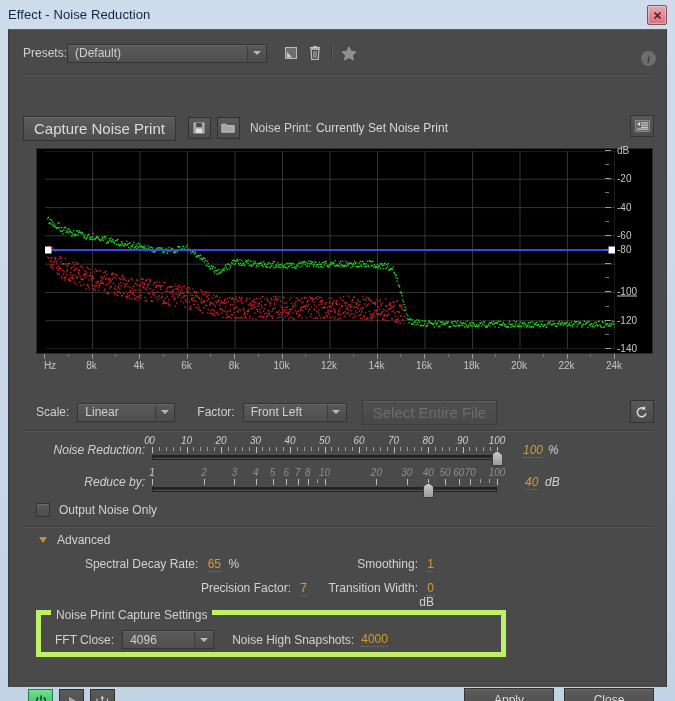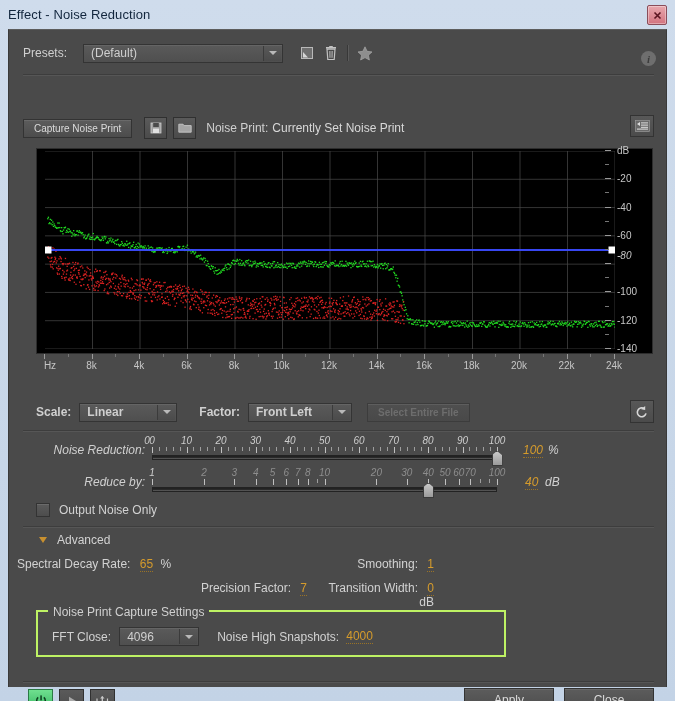--- a/index.html
+++ b/index.html
@@ -142,21 +142,21 @@
     position: absolute;
     left: 14px; top: 87px;
     width: 631px; height: 22px;
     display: flex; align-items: center;
   }
   .btn {
     background: linear-gradient(180deg,#5c5c5c 0%, #4c4c4c 100%);
     border: 1px solid #333;
     box-shadow: inset 0 1px 0 rgba(255,255,255,.09);
     color: #dcdcdc;
-    font-size: 10px;
+    font-size: 15px;
     padding: 3px 10px;
     cursor: pointer;
     user-select: none;
     white-space: nowrap;
   }
   .btn.disabled { color: #6d6d6d; border-color:#3c3c3c;
      background: linear-gradient(180deg,#4f4f4f 0%,#494949 100%); cursor: default; }
   .np-label { color:#d0d0d0; margin-left: 10px; }
   .np-value { color:#d8d8d8; margin-left: 4px; }
   .flyout {
@@ -218,21 +218,21 @@
     position:absolute; left: 27px; top: 344px;
     height: 16px; display:flex; align-items:center;
   }
   .legend .sw { width: 11px; height: 11px; display:inline-block; margin-right:5px; }
   .legend .item { display:flex; align-items:center; margin-right: 26px; }
 
   
   .sc-row {
     position:absolute; left:27px; top: 371px;
     width: 618px; height: 22px;
-    display:flex; align-items:center;font-weight:bold;
+    display:flex; align-items:center;
   }
   .reset-btn {
     position:absolute; right:0; top:-1px;
     width:22px;height:21px;
     background: linear-gradient(180deg,#585858,#4b4b4b);
     border:1px solid #333;
     display:flex;align-items:center;justify-content:center;
     cursor:pointer;
   }
 
@@ -287,21 +287,21 @@
   }
   .tri-open {
     width:0;height:0;
     border-left:4.5px solid transparent;
     border-right:4.5px solid transparent;
     border-top:6px solid #c8902f;
   }
 
   .group {
     position:absolute;
-    border: 2px solid #bef264;
+    border: 5px solid #bef264;
     box-sizing: border-box;
     text-align: center;
   }
   .group-title {
     position:absolute;
     top:-7px; left: 10px;
     background:#4a4a4a;
     padding: 0 5px;
     font-size:12px;
     color:#d0d0d0;
@@ -344,21 +344,21 @@
       <svg width="9" height="9" viewBox="0 0 9 9">
         <path d="M1.5 1.5 L7.5 7.5 M7.5 1.5 L1.5 7.5" stroke="#5a1420" stroke-width="1.6" fill="none"></path>
       </svg>
     </div>
   </div>
 
   <div class="dialog">
 
     <div class="presets-row">
       <span class="label">Presets:</span>
-      <div class="combo" style="width:200px; margin-left:16px;">
+      <div class="combo" style="width:200px; margin-left:0;">
         <span>(Default)</span>
         <span class="arrowbox">
             <i class="tri-down"></i>
           </span>
       </div>
 
       <div class="iconbtn" style="margin-left:14px;">
         <svg width="14" height="14" viewBox="0 0 14 14">
           <rect x="1.5" y="1.5" width="11" height="11" fill="#6f6f6f" stroke="#b9b9b9" stroke-width="1"></rect>
           <path d="M3 11.5 L3 6 L8 11.5 Z" fill="#d6d6d6"></path>
@@ -2445,24 +2445,24 @@
         <div class="tick" style="top: 30.2857px;"></div>
         <div class="lbl" style="top: 30.2857px;">-20</div>
         <div class="tick minor" style="top: 44.4286px;"></div>
         <div class="tick" style="top: 58.5714px;"></div>
         <div class="lbl" style="top: 58.5714px;">-40</div>
         <div class="tick minor" style="top: 72.7143px;"></div>
         <div class="tick" style="top: 86.8571px;"></div>
         <div class="lbl" style="top: 86.8571px;">-60</div>
         <div class="tick minor" style="top: 101px;"></div>
         <div class="tick" style="top: 115.143px;"></div>
-        <div class="lbl" style="top: 107px; font-style: italic;">-80</div>
+        <div class="lbl" style="top: 101px;">-80</div>
         <div class="tick minor" style="top: 129.286px;"></div>
         <div class="tick" style="top: 143.429px;"></div>
-        <div class="lbl" style="top: 143.429px;">-100</div>
+        <div class="lbl" style="top: 143.429px; text-decoration: underline;">-100</div>
         <div class="tick minor" style="top: 157.571px;"></div>
         <div class="tick" style="top: 171.714px;"></div>
         <div class="lbl" style="top: 171.714px;">-120</div>
         <div class="tick minor" style="top: 185.857px;"></div>
         <div class="tick" style="top: 200px;"></div>
         <div class="lbl" style="top: 200px;">-140</div>
       </div>
 
 
     <div class="sc-row">
@@ -2615,21 +2615,21 @@
       <span style="margin-left:9px;">Output Noise Only</span>
     </div>
 
     <div class="hr" style="top:496px;"></div>
 
     <div style="position:absolute; left:30px; top:503px; display:flex; align-items:center;">
       <i class="tri-open"></i>
       <span style="margin-left:10px;">Advanced</span>
     </div>
 
-    <div style="position:absolute; left:8px; top:527px; width:290px; text-align:left;">
+    <div style="position:absolute; left:8px; top:527px; width:290px; text-align:center;">
       <span>Spectral Decay Rate:</span>
       <span class="val" style="position:static; margin-left:6px;">65</span>
       <span style="margin-left:4px;">%</span>
     </div>
     <div style="position:absolute; left:300px; top:527px; width:125px; text-align:right;">
       <span>Smoothing:</span>
       <span class="val" style="position:static; margin-left:6px;">1</span>
     </div>
 
     <div style="position:absolute; left:8px; top:551px; width:290px; text-align:right;">
@@ -2639,21 +2639,21 @@
     <div style="position:absolute; left:300px; top:551px; width:125px; text-align:right;">
       <span>Transition Width:</span>
       <span class="val" style="position:static; margin-left:6px;">0</span>
       <span style="margin-left:4px;">dB</span>
     </div>
 
     <div class="group" style="left:27px; top:580px; width:470px; height:47px;">
       <span class="group-title">Noise Print Capture Settings</span>
       <div style="position:absolute; left:14px; top:15px; display:flex; align-items:center;">
         <span>FFT Close:</span>
-        <div class="combo" style="width:80px; margin-left:8px;">
+        <div class="combo" style="width:92px; margin-left:8px;">
           <span>4096</span>
           <span class="arrowbox">
               <i class="tri-down"></i>
             </span>
         </div>
         <span style="margin-left:18px;">Noise High Snapshots:</span>
         <span class="val" style="position:static; margin-left:7px;">4000</span>
       </div>
     </div>
 

